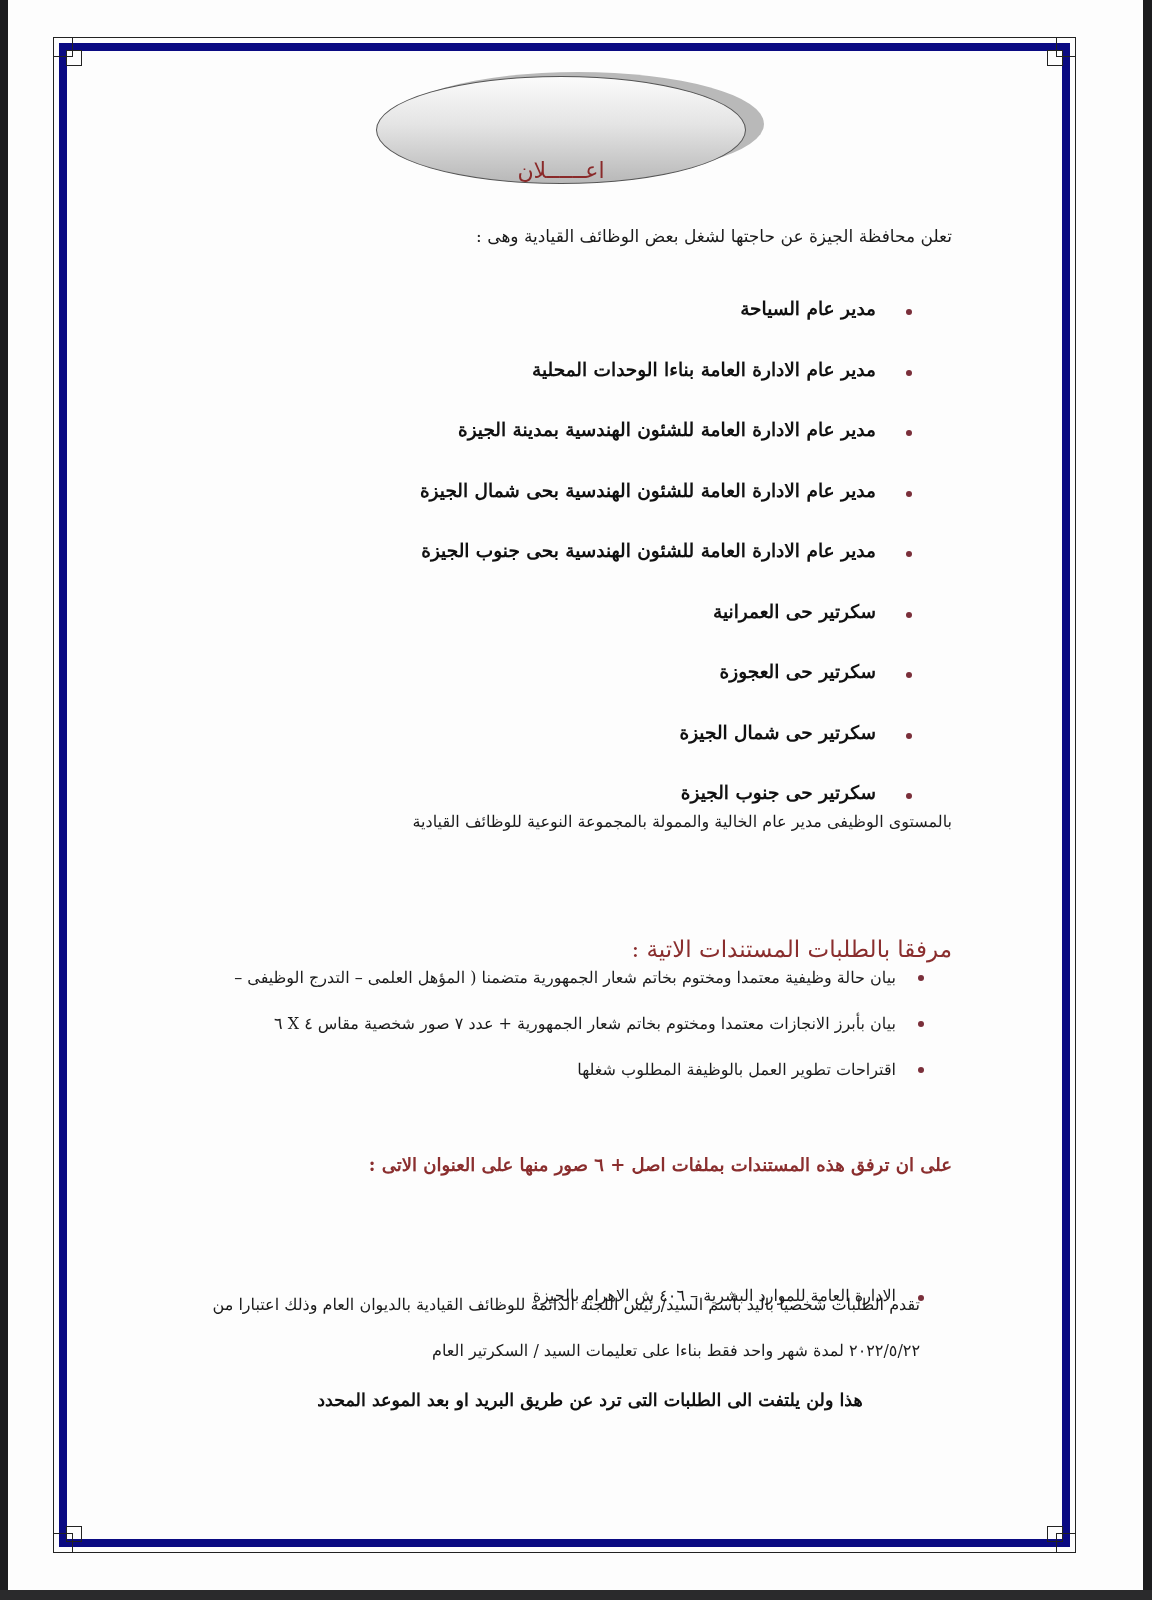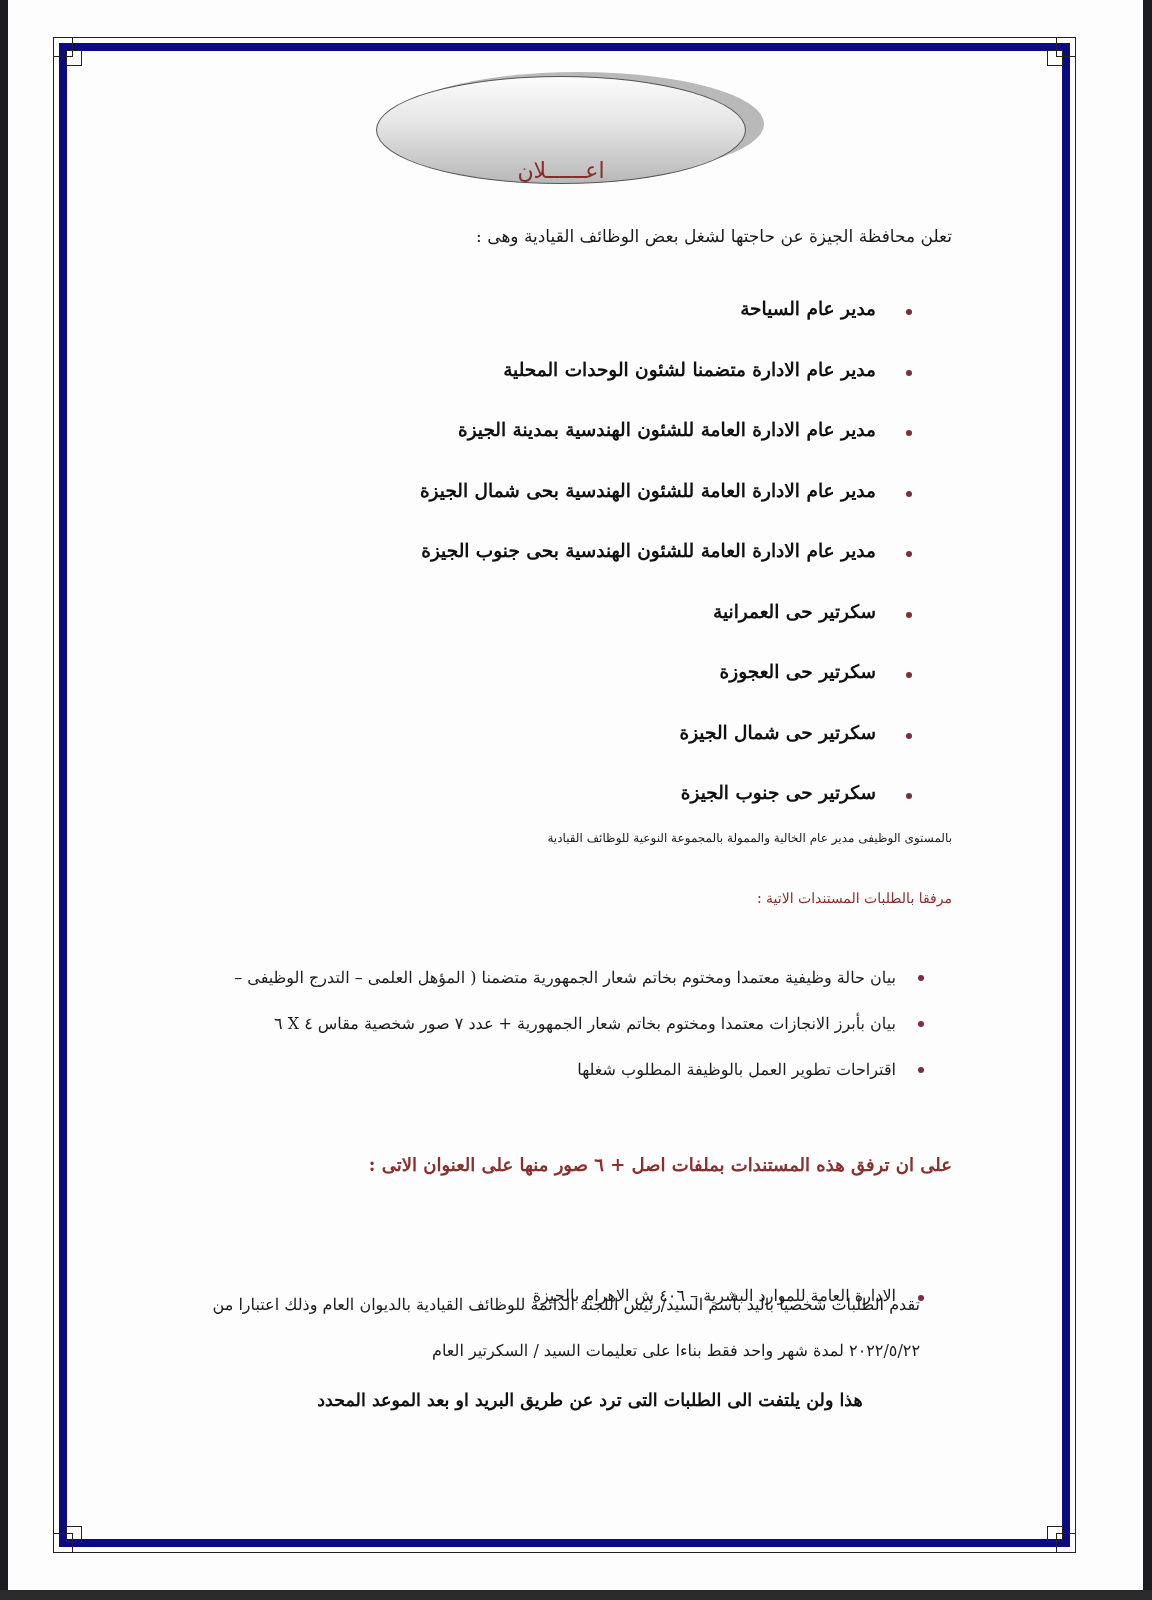--- a/index.html
+++ b/index.html
@@ -43,22 +43,22 @@
   }
   .rtl { direction:rtl; position:absolute; right:200px; text-align:right; color:#1a1a1a; }
   .intro { top:226px; font-size:17px; }
   .jobs { position:absolute; top:286px; right:228px; direction:rtl; margin:12px; padding:0; list-style:none; }
   .jobs li { height:60.5px; font-size:18.5px; font-weight:bold; display:flex; align-items:flex-start; color:#111; }
   .bullet {
     display:inline-block; width:6px; height:6px; border-radius:50%;
     background:#7a2f3a; margin-left:26px; margin-top:11px; flex:none;
   }
   .jobs li .bullet { margin-left:30px; }
-  .level { top:831px; font-size:12px; }
-  .sect { font-size:14px; color:#8a2e2e; }
+  .level { top:812px; font-size:16px; }
+  .sect { font-size:23px; color:#8a2e2e;margin-top:46px; }
   .attach-head { top:890px; }
   .reqs { position:absolute; top:955px; right:228px; width:700px; direction:rtl; margin:0; padding:0; list-style:none; font-size:16px; color:#1a1a1a; }
   .reqs li { display:flex; align-items:flex-start; line-height:46px; }
   .reqs li .bullet { margin-top:20px; margin-left:22px; }
   .reqs .cont { padding-right:28px; display:block; }
   .address-head { top:1154px; font-size:18px; font-weight:bold; color:#8a2e2e; }
   .addr { position:absolute; top:1286px; right:228px; direction:rtl; font-size:16px; display:flex; align-items:flex-start; color:#1a1a1a;}
   .addr .bullet { margin-top:9px; margin-left:22px; }
   .submit { position:absolute; top:1282px; right:232px; width:740px; direction:rtl; text-align:right; font-size:16px; line-height:46px; color:#1a1a1a; }
   .final { position:absolute; top:1390px; left:0; width:1152px; text-align:center; direction:rtl; font-size:17.5px; font-weight:bold; color:#111; padding-left:28px; box-sizing:border-box;}
@@ -87,21 +87,21 @@
 
 <div class="rtl intro">تعلن محافظة الجيزة عن حاجتها لشغل بعض الوظائف القيادية وهى :</div>
 
 <ul class="jobs">
   <li>
       <span class="bullet"></span>
       <span>مدير عام السياحة</span>
     </li>
   <li>
       <span class="bullet"></span>
-      <span>مدير عام الادارة متضمنا لشئون الوحدات المحلية</span>
+      <span>مدير عام الادارة العامة بناءا الوحدات المحلية</span>
     </li>
   <li>
       <span class="bullet"></span>
       <span>مدير عام الادارة العامة للشئون الهندسية بمدينة الجيزة</span>
     </li>
   <li>
       <span class="bullet"></span>
       <span>مدير عام الادارة العامة للشئون الهندسية بحى شمال الجيزة</span>
     </li>
   <li>

